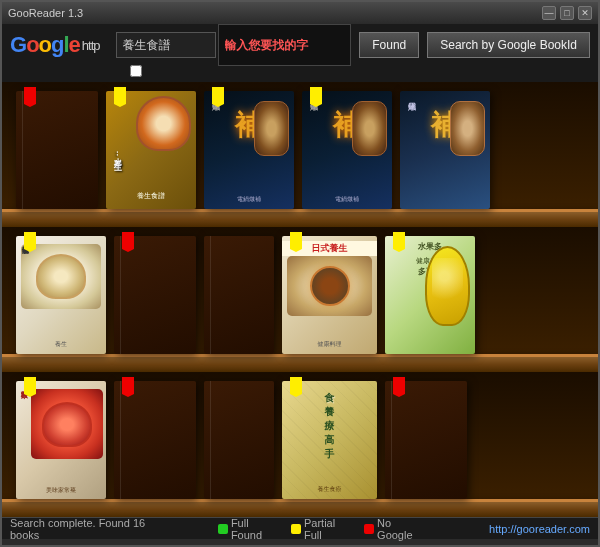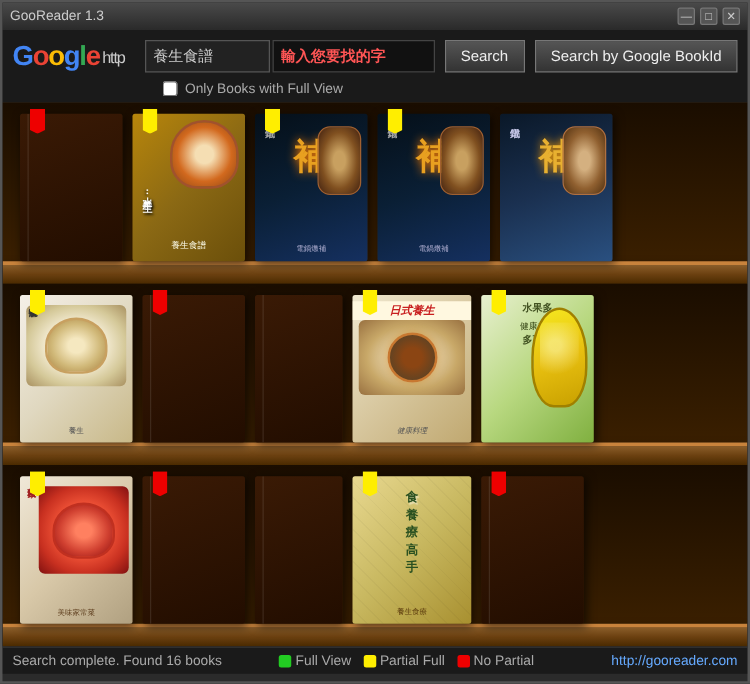--- a/index.html
+++ b/index.html
@@ -256,28 +256,27 @@
         <span class="logo-o1">o</span>
         <span class="logo-o2">o</span>
         <span class="logo-g2">g</span>
         <span class="logo-l">l</span>
         <span class="logo-e">e</span>
       <span id="logo-books">http</span>
     </div>
 
     <div id="search-box">
       <input id="search-input" class="toolbar-input" type="text" value="養生食譜" style="color: rgb(204, 204, 204); background: rgb(34, 34, 34); border: 1px solid rgb(85, 85, 85); height: 26px; width: 100px; padding: 0px 6px; font-size: 12px;">
-      <input id="search-query" class="toolbar-input" type="text" value="輸入您要找的字" style="color: rgb(255, 85, 85); background: rgb(17, 17, 17); border: 1px solid rgb(68, 68, 68); height: 26px; width: 130px; padding: 0px 6px; font-size: 12px; margin-left: 2px;">
-    </div>
-    <button class="toolbar-btn">Search</button>
+      <input id="search-query" class="toolbar-input" type="text" value="輸入您要找的字" style="color: rgb(255, 85, 85); background: rgb(17, 17, 17); border: 1px solid rgb(68, 68, 68); height: 42px; width: 130px; padding: 0px 6px; font-size: 12px; margin-left: 2px;">
+    </div>
+    <button class="toolbar-btn">Found</button>
     <button class="toolbar-btn">Search by Google BookId</button>
   </div>
   <div id="toolbar-bottom">
     <input type="checkbox" id="fullview-checkbox" style="">
-    <label id="fullview-label" for="fullview-checkbox">Only Books with Full View</label>
   </div>
 </div>
 
 <div id="bookshelf">
 
   <div class="shelf-row">
     <div class="shelf-back"></div>
 
     <div class="book" style="position:relative;z-index:2;">
       <div class="bookmark bookmark-red" style="left:8px;"></div>
@@ -354,21 +353,21 @@
     </div>
 
     <div class="book" style="position:relative;z-index:2;">
       <div class="bk-container bk-empty" style="width:70px;">
         <div class="book-spine-line"></div>
       </div>
     </div>
 
     <div class="book" style="position:relative;z-index:2;">
       <div class="bookmark bookmark-yellow" style="left:8px;"></div>
-      <div class="bk-container" style="width:95px;background:linear-gradient(135deg,#f0e8d0,#d8c8a0,#c0a870);font-style:italic;">
+      <div class="bk-container" style="width:95px;background:linear-gradient(135deg,#f0e8d0,#d8c8a0,#c0a870);">
         <div style="position:absolute;top:5px;left:0;right:0;text-align:center;color:#c82020;font-size:9px;font-weight:bold;background:#fff8e0;padding:1px;">日式養生</div>
         <div style="position:absolute;top:20px;left:5px;right:5px;height:60px;background:radial-gradient(ellipse,#f0e0c0 20%,#c8a868 60%,#987040 100%);border-radius:5px;display:flex;align-items:center;justify-content:center;">
           <div style="width:40px;height:40px;background:radial-gradient(circle,#8b4513 30%,#654321 70%,#3a1f00 100%);border-radius:50%;border:2px solid #c87830;box-shadow:0 0 8px rgba(200,120,0,0.5);"></div>
         </div>
         <div style="position:absolute;bottom:5px;left:0;right:0;text-align:center;color:#555;font-size:6px;">健康料理</div>
       </div>
     </div>
 
     <div class="book" style="position:relative;z-index:2;">
       <div class="bookmark bookmark-yellow" style="left:8px;"></div>
@@ -437,25 +436,25 @@
     <div class="shelf-board"></div>
   </div>
 
 </div>
 
 <div id="statusbar">
   <span>Search complete. Found 16 books</span>
   <div id="legend">
     <div class="legend-item">
       <div class="legend-dot dot-green"></div>
-      <span>Full View</span>
+      <span>Full Found</span>
     </div>
     <div class="legend-item">
       <div class="legend-dot dot-yellow"></div>
       <span>Partial Full</span>
     </div>
     <div class="legend-item">
       <div class="legend-dot dot-red"></div>
-      <span>No Partial</span>
+      <span>No Google</span>
     </div>
   </div>
   <span style="color:#6af;cursor:pointer;margin-left:16px;">http://gooreader.com</span>
 </div>
 
 </body></html>

